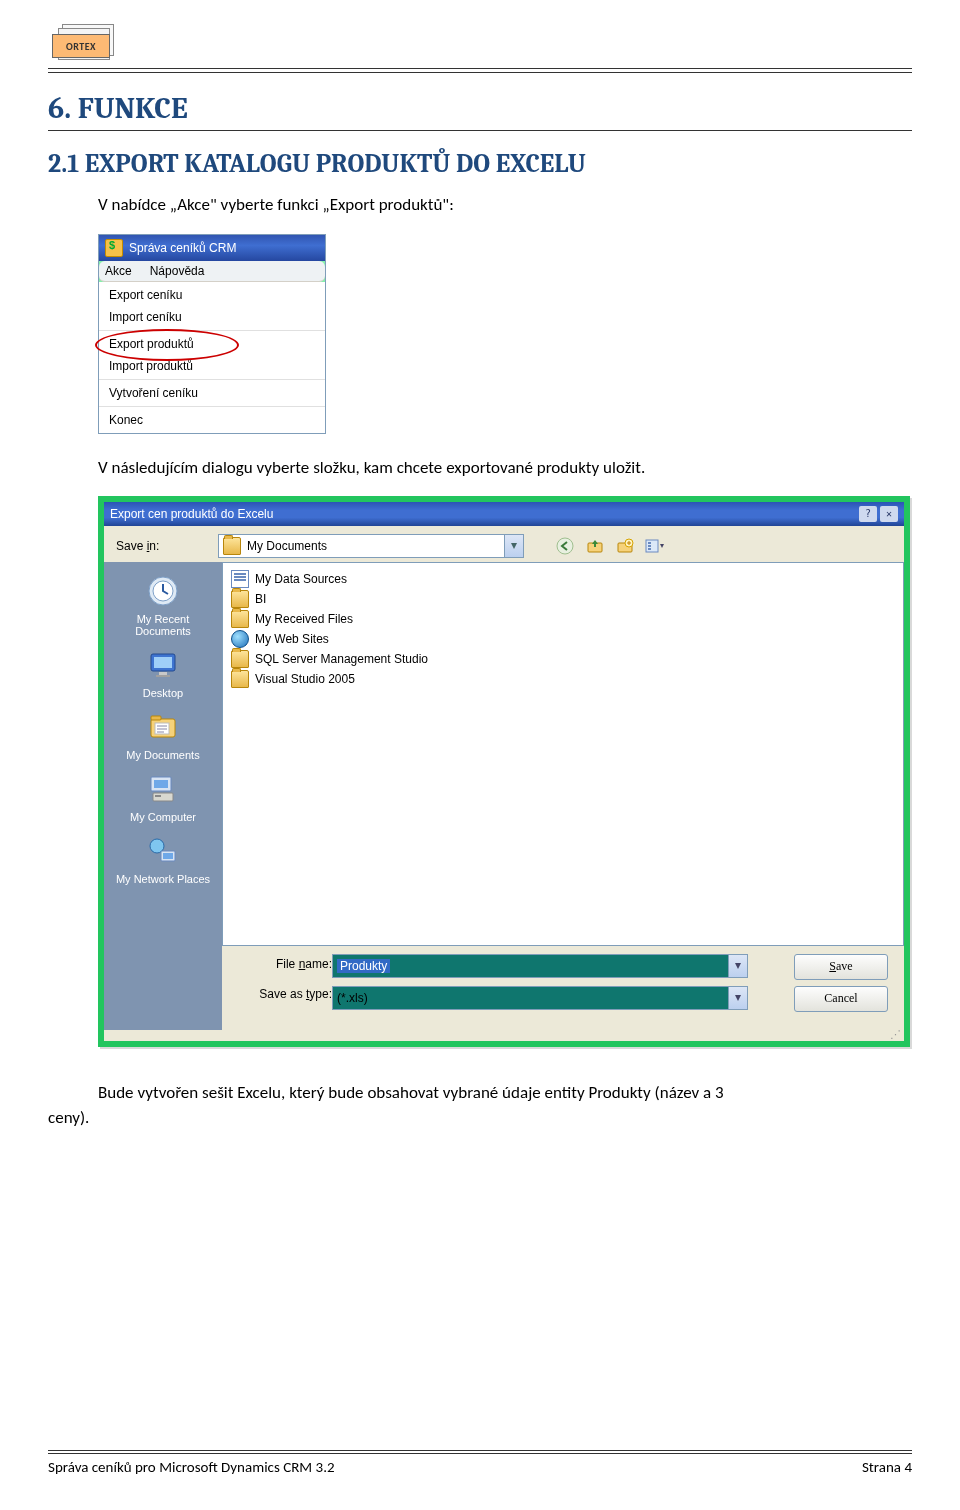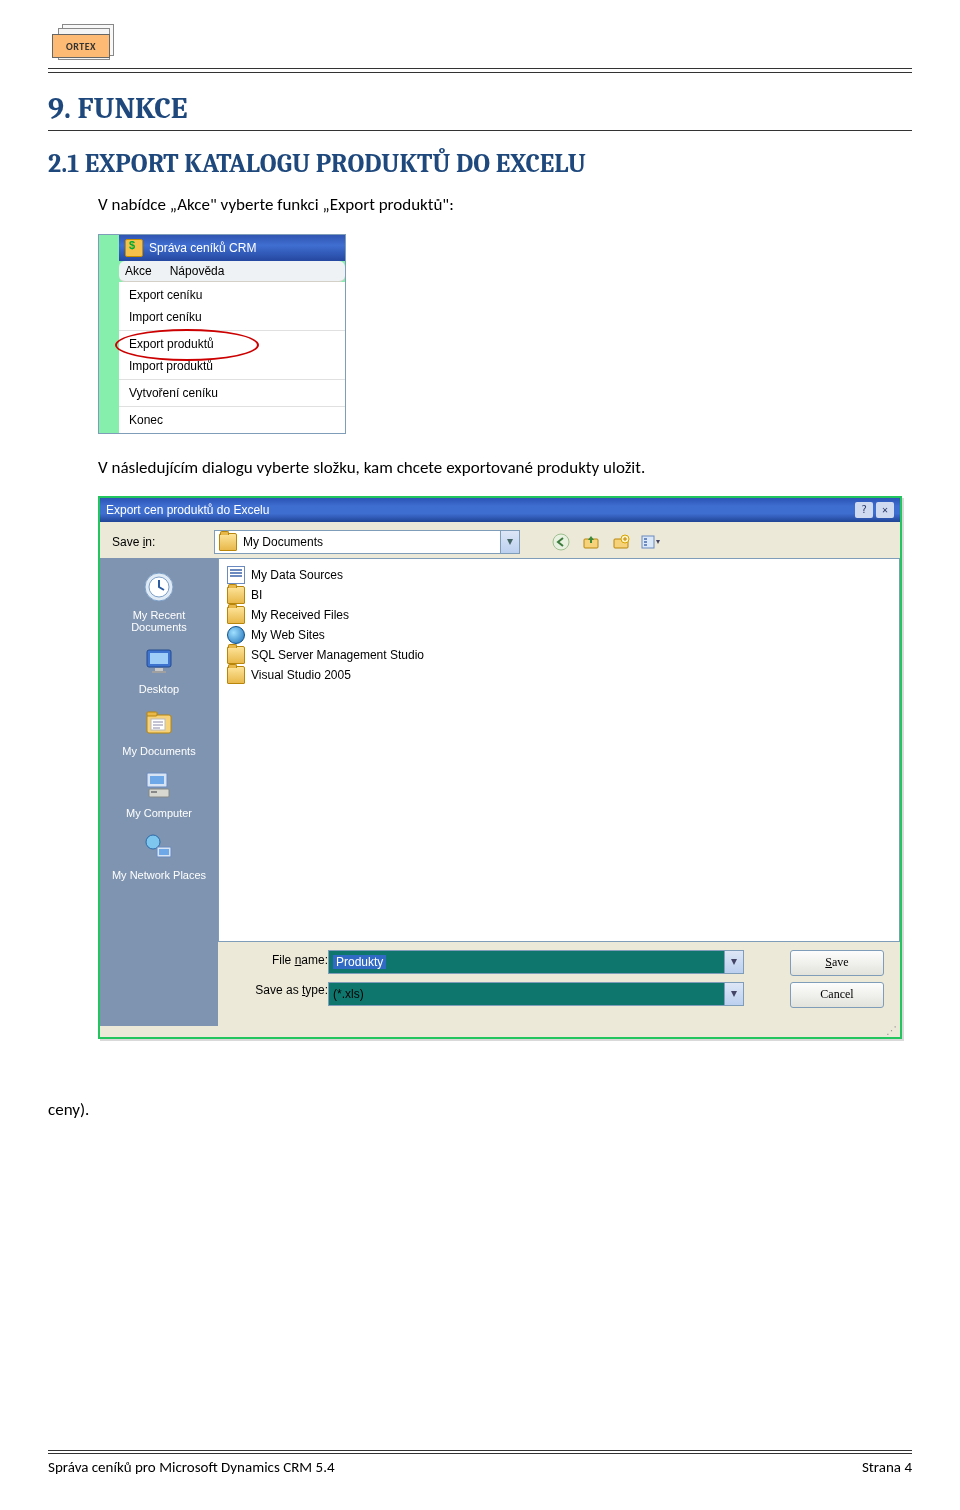--- a/index.html
+++ b/index.html
@@ -89,21 +89,20 @@
   }
   
   .crm-window {
     width: 226px;
     margin-left: 50px;
     background: #86efac;
     border: 1px solid #7f9db9;
     font-family: "Tahoma", sans-serif;
     font-size: 12px;
     color: #000;
-    padding-left: 20px;
   }
   .crm-title {
     background: linear-gradient(#3155b1, #3f6ed1 40%, #2547a0);
     color: #fff;
     padding: 4px 6px;
     display: flex;
     align-items: center;
     gap: 6px;
   }
   .crm-title .t-icon {
@@ -157,21 +156,21 @@
     pointer-events: none;
   }
   
   .save-dialog {
     width: 800px;
     margin-left: 50px;
     margin-top: 12px;
     font-family: "Tahoma", sans-serif;
     font-size: 12px;
     background: #ece9d8;
-    border: 2px solid #22c55e;
+    border: 6px solid #22c55e;
     box-shadow: 2px 2px 0 rgba(0,0,0,0.15);
   }
   .sd-title {
     background: linear-gradient(#2b54b5, #3f6ed1 35%, #3f6ed1 65%, #204495);
     color: #fff;
     padding: 4px 6px;
     display: flex;
     align-items: center;
   }
   .sd-title-text { flex: 1; font-weight: normal; }
@@ -397,21 +396,21 @@
 
   <div class="header-logo-row">
     <div class="logo">
       <div class="logo-back"></div>
       <div class="logo-mid"></div>
       <div class="logo-front">ORTEX</div>
     </div>
   </div>
   <div class="hr-double"></div>
 
-  <div class="section-h1">9. FUNKCE</div>
+  <div class="section-h1">6. FUNKCE</div>
   <div class="hr-single"></div>
 
   <div class="section-h2">2.1 EXPORT KATALOGU PRODUKTŮ DO EXCELU</div>
 
   <div class="body-text">V nabídce „Akce" vyberte funkci „Export produktů":</div>
 
   <div class="crm-window">
     <div class="crm-title">
       <span class="t-icon"></span>
       <span>Správa ceníků CRM</span>
@@ -590,25 +589,25 @@
             <div class="sd-btn"><span class="mnemonic">S</span><span>ave</span></div>
             <div class="sd-btn">Cancel</div>
           </div>
         </div>
       </div>
     </div>
     <div class="sd-grip">⋰</div>
   </div>
 
   <div style="margin-top:34px; font-size:17px; line-height:1.45; font-family:'Calibri',sans-serif;">
-    <br>
+    <span style="margin-left:50px;">Bude vytvořen sešit Excelu, který bude obsahovat vybrané údaje entity Produkty (název a 3</span><br>
     <span>ceny).</span>
   </div>
 
   <div class="footer-wrap">
     <div class="footer-line"></div>
     <div class="footer-row">
-      <span>Správa ceníků pro Microsoft Dynamics CRM 5.4</span>
+      <span>Správa ceníků pro Microsoft Dynamics CRM 3.2</span>
       <span>Strana 4</span>
     </div>
   </div>
 
 </div>
 
 </body></html>

